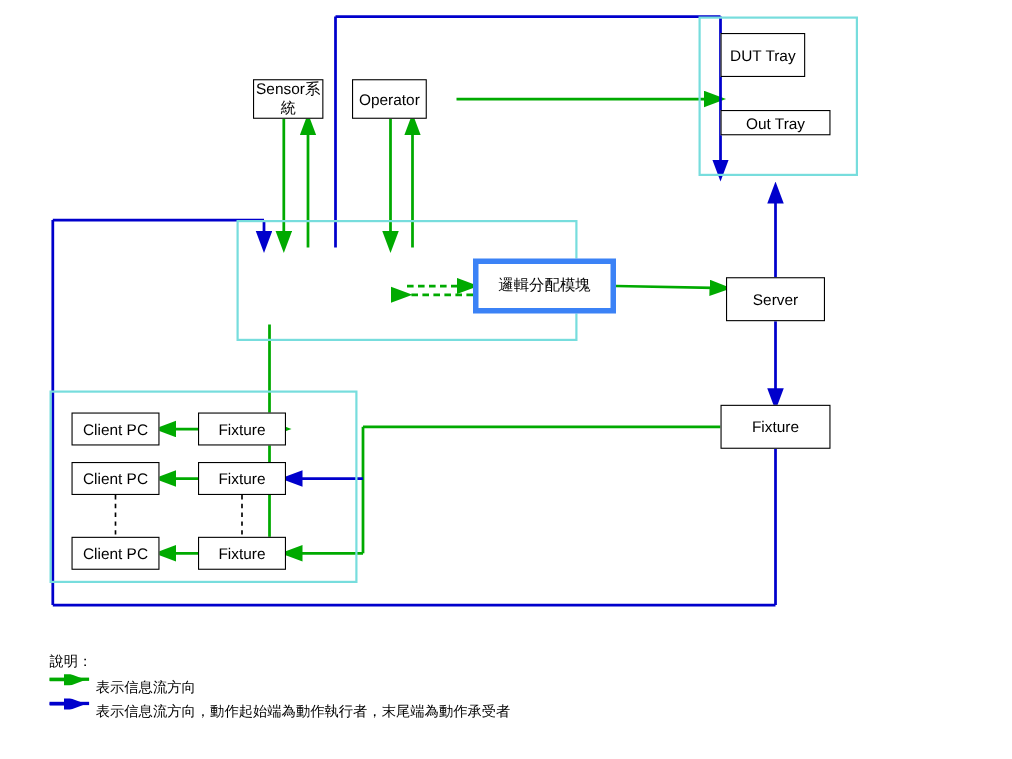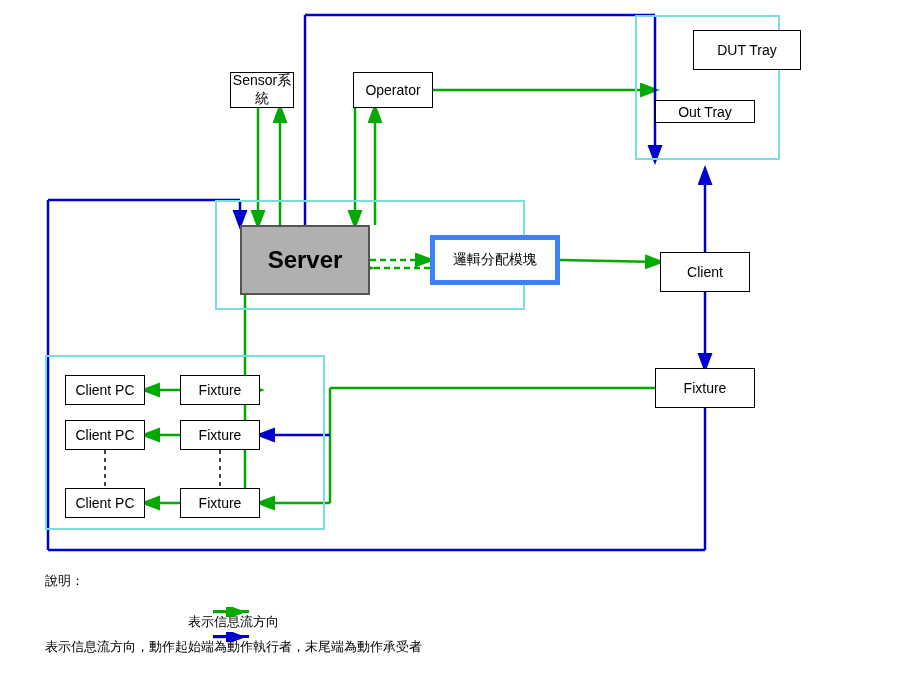--- a/index.html
+++ b/index.html
@@ -26,22 +26,22 @@
       align-items: center;
       justify-content: center;
       font-size: 14px;
       text-align: center;
     }
     .box-sensor {
       left: 230px; top: 72px;
       width: 64px; height: 36px;
     }
     .box-operator {
-      left: 353px; top: 72px;
-      width: 80px; height: 36px;
+      left: 320px; top: 72px;
+      width: 68px; height: 36px;
     }
     .box-server {
       left: 240px; top: 225px;
       width: 130px; height: 70px;
       font-size: 24px;
       font-weight: bold;
       background: #b0b0b0;
       border: 2px solid #555;
     }
     .box-logic {
@@ -51,22 +51,22 @@
     }
     .box-robot {
       left: 660px; top: 252px;
       width: 90px; height: 40px;
     }
     .box-scanner {
       left: 655px; top: 368px;
       width: 100px; height: 40px;
     }
     .box-dut-tray {
-      left: 693px; top: 30px;
-      width: 108px; height: 40px; align-items: center;
+      left: 655px; top: 30px;
+      width: 77px; height: 40px; align-items: center;
     }
     .box-out-tray {
       left: 655px; top: 100px;
       width: 100px; height: 23px;
     }
     
     .border-box {
       position: absolute;
       border: 2px solid #7dd;
       background: transparent;
@@ -91,26 +91,24 @@
     .box-fixture2 { left: 180px; top: 420px; width: 80px; height: 30px; }
     .box-fixture3 { left: 180px; top: 488px; width: 80px; height: 30px; }
 
     
     .legend {
       position: absolute;
       bottom: 30px;
       left: 45px;
       font-size: 13px;
     }
-    .legend-title { margin-bottom: 20px; }
+    .legend-title { margin-bottom: 6px; }
     .legend-item {
       display: flex;
-      align-items: center;
       margin-bottom: 4px;
-      flex-direction: column;
     }
 
     svg.arrows {
       position: absolute;
       top: 0; left: 0;
       width: 920px;
       height: 690px;
       pointer-events: none;
     }
   </style>
@@ -196,28 +194,25 @@
   <div class="border-box border-server-area"></div>
   <div class="border-box border-tray-area"></div>
   <div class="border-box border-client-area"></div>
 
   <div class="box box-sensor">
     <span>Sensor系統</span>
   </div>
   <div class="box box-operator">
     <span>Operator</span>
   </div>
-  <div class="box box-server">
-    <span>Server</span>
-  </div>
   <div class="box box-logic">
     <span>邏輯分配模塊</span>
   </div>
   <div class="box box-robot">
-    <span>Client</span>
+    <span>Server</span>
   </div>
   <div class="box box-scanner">
     <span>Fixture</span>
   </div>
   <div class="box box-dut-tray">
     <span>DUT Tray</span>
   </div>
   <div class="box box-out-tray">
     <span>Out Tray</span>
   </div>

